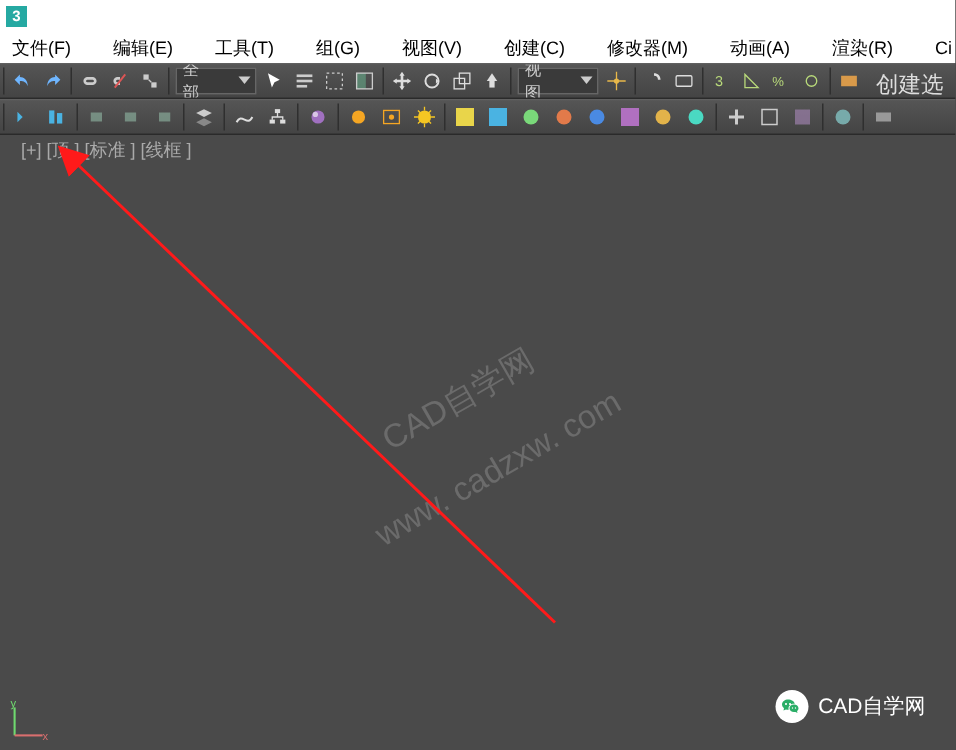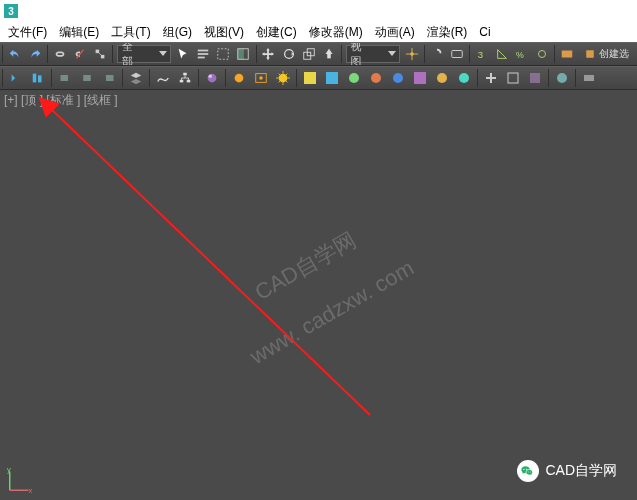--- a/index.html
+++ b/index.html
@@ -32,21 +32,21 @@
     margin-right: 6px;
   }
   .title-bar .title-text { font-size: 12px; }
   .menu-bar {
     background: #ffffff;
     height: 20px;
     display: flex;
     align-items: center;
     padding-left: 4px;
     color: #000;
-    gap: 4px;
+    gap: 20px;
     overflow: hidden;
     white-space: nowrap;
     text-align: right;
   }
   .menu-item {
     padding: 0 4px;
     font-size: 12px;
     cursor: default;
   }
   .toolbar-row {
@@ -93,40 +93,41 @@
     position: absolute;
     right: 3px;
     top: 5px;
     width: 0; height: 0;
     border-left: 4px solid transparent;
     border-right: 4px solid transparent;
     border-top: 5px solid #ccc;
   }
   .btn-kite {
     padding: 0 6px;
-    font-size: 10px;
+    font-size: 15px;
     white-space: nowrap;
     width: auto;
     color: #ddd;
     display: flex;
-    align-items: center;
+    align-items: flex-end;
     gap: 4px;
+    flex-direction: column;
   }
   .viewport {
     position: absolute;
     top: 90px;
     left: 0;
     right: 0;
     bottom: 0;
     background: #4a4a4a;
   }
   .viewport-label {
     position: absolute;
     top: 2px;
-    left: 4px;
+    left: 14px;
     color: #aaa;
     font-size: 12px;
   }
   .arrow-svg {
     position: absolute;
     top: 0; left: 0;
     width: 100%;
     height: 100%;
     pointer-events: none;
   }

